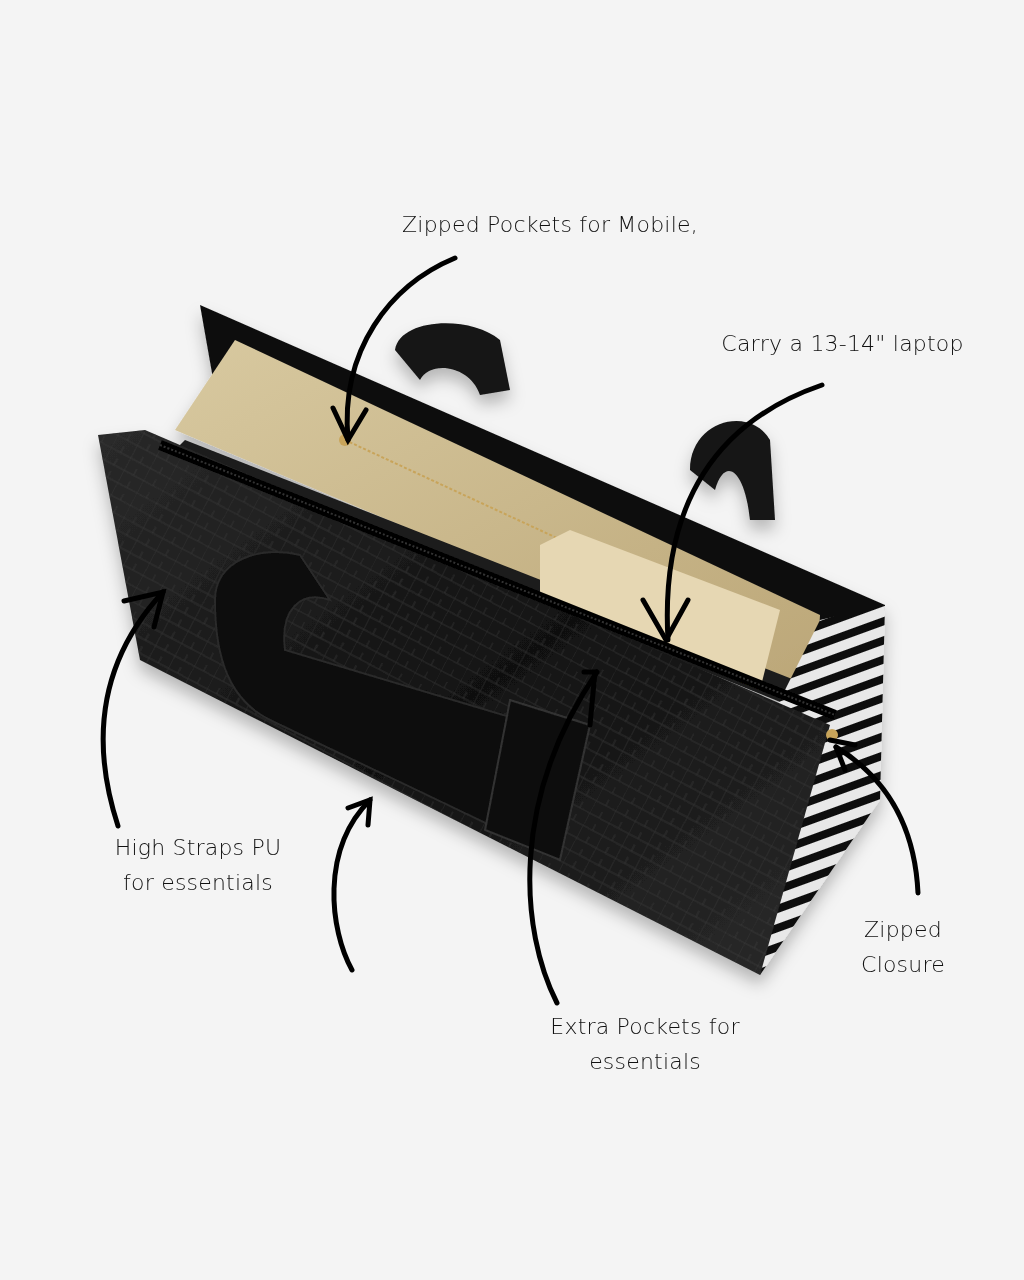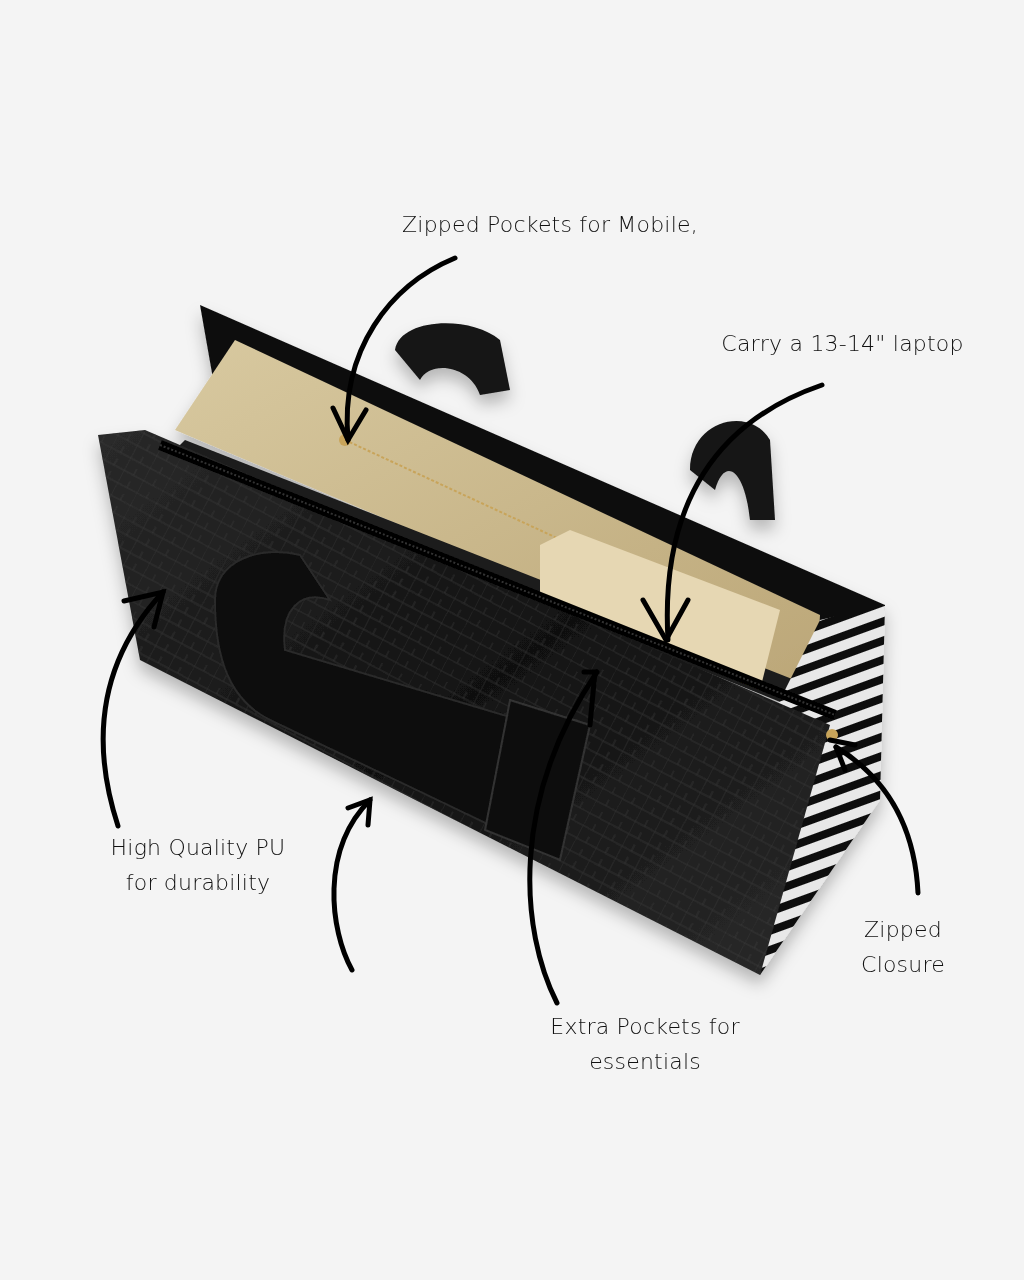--- a/index.html
+++ b/index.html
@@ -94,22 +94,22 @@
 
   <div class="label" style="left:400px; top:207px; width:300px;">
     <span>Zipped Pockets for Mobile,</span>
   </div>
 
   <div class="label" style="left:715px; top:326px; width:255px;">
     <span>Carry a 13-14" laptop</span>
   </div>
 
   <div class="label" style="left:98px; top:830px; width:200px;">
-    <span>High Quality PU</span>
-    <span>for durability</span>
+    <span>High Straps PU</span>
+    <span>for essentials</span>
   </div>
 
 
   <div class="label" style="left:545px; top:1009px; width:200px;">
     <span>Extra Pockets for</span>
     <span>essentials</span>
   </div>
 
   <div class="label" style="left:843px; top:912px; width:120px;">
     <span>Zipped</span>

